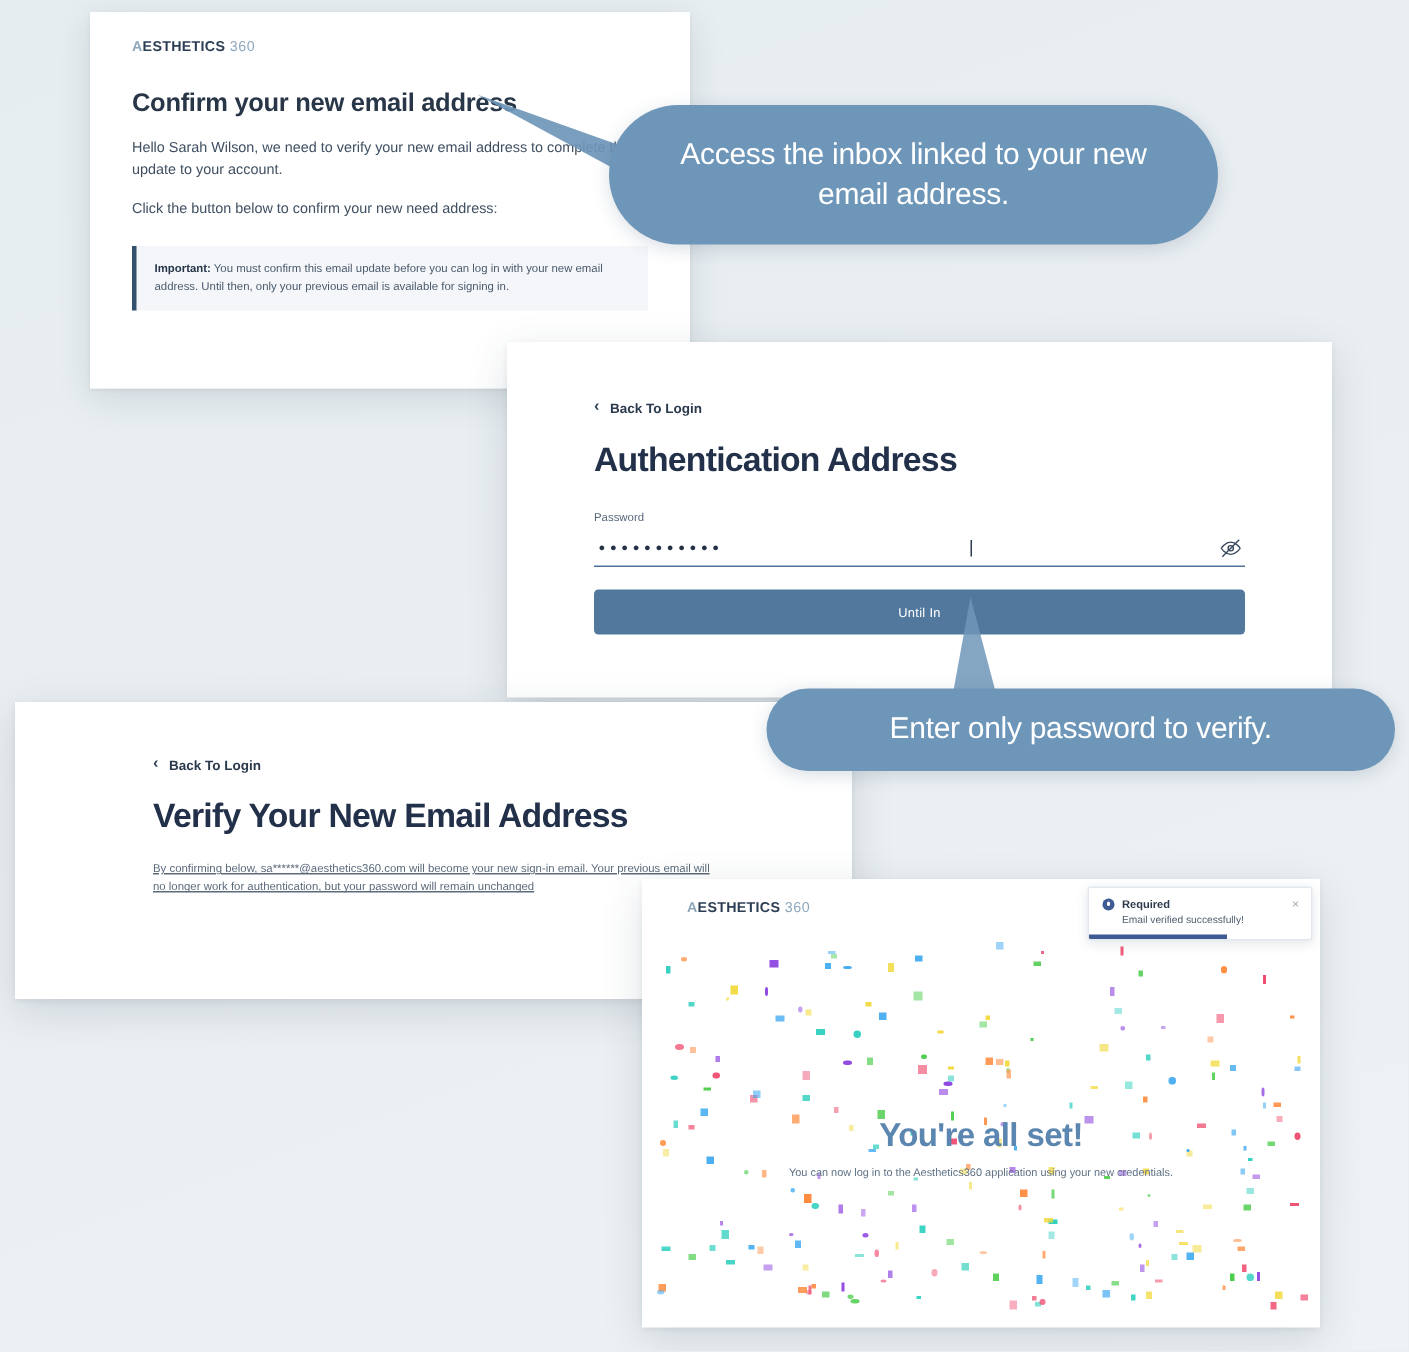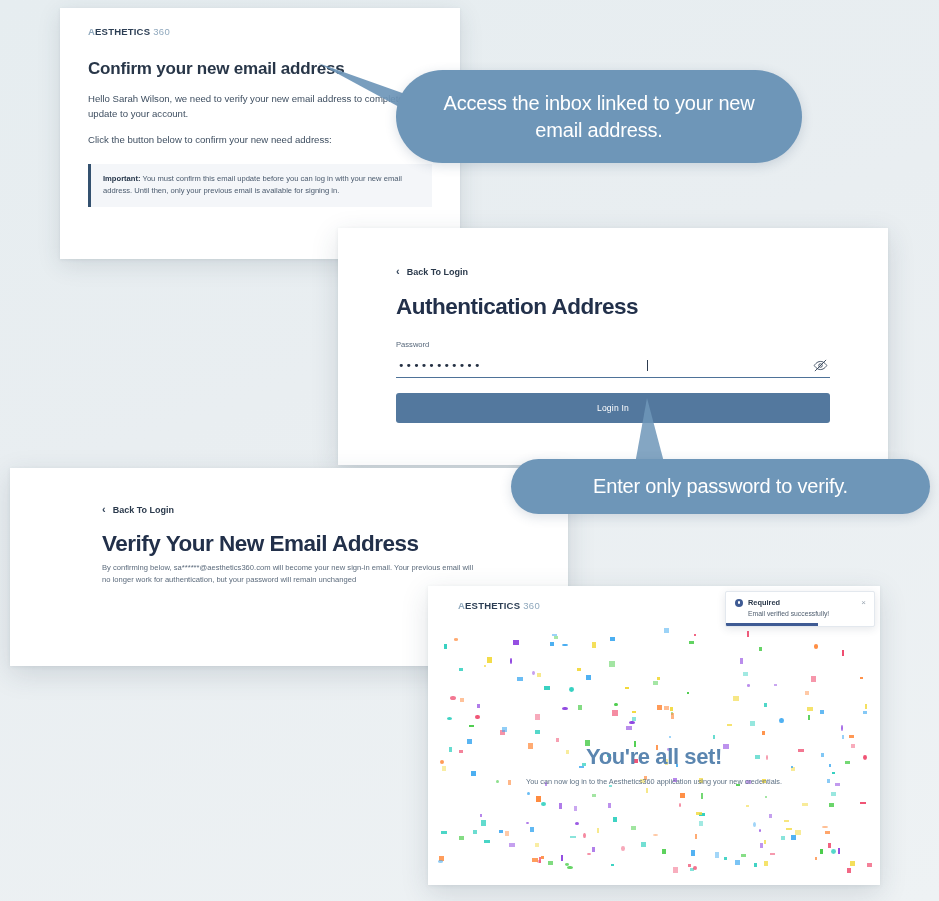--- a/index.html
+++ b/index.html
@@ -92,21 +92,21 @@
   #verify-panel {
     left: 10px; top: 468px; width: 558px; height: 198px;
     box-shadow: 0 8px 26px rgba(40,60,80,0.15), 0 1px 4px rgba(40,60,80,0.08);
     padding: 36px 92px 0 92px; box-sizing: border-box;
   }
   #verify-panel h2 {
     font-size: 22.5px; font-weight: 700; color: #22304a;
     margin: 16px 0 0 0; letter-spacing: -.5px;
   }
   #verify-sub {
-    font-size: 7.6px; color: #5c6b7c; line-height: 1.6; margin: 5px 0 0 0;
+    font-size: 7.6px; color: #5c6b7c; line-height: 1.6; margin: 16px 0 0 0; text-decoration: underline;
   }
   #verify-btn {
     display: block; width: 100%; margin-top: 14px;
     background: #2f4a6e; color: #fff; border: none; border-radius: 3px;
     font-size: 8.3px; padding: 11px 0; cursor: pointer; letter-spacing: .1px;
   }
 
   
   #success-panel {
     left: 428px; top: 586px; width: 452px; height: 299px;
@@ -145,21 +145,21 @@
   #toast-bar { position: absolute; left: 0; bottom: 0; height: 3px; width: 62%;
     background: #3f5b94; }
 
   
   .bubble {
     position: absolute; background: #6e96b8; border-radius: 999px;
     color: #fff; display: flex; align-items: center; justify-content: center;
     text-align: center; box-shadow: 0 3px 12px rgba(50,80,110,0.18);
   }
   .bubble span { font-size: 20px; font-weight: 400; line-height: 1.32; letter-spacing: -.2px; }
-  #bubble-1 { left: 396px; top: 70px; width: 406px; height: 93px; padding: 0 24px; box-sizing: border-box; }
+  #bubble-1 { left: 406px; top: 70px; width: 406px; height: 93px; padding: 0 24px; box-sizing: border-box; }
   #bubble-2 { left: 511px; top: 459px; width: 419px; height: 55px; padding: 0 20px; box-sizing: border-box; }
   .tail { position: absolute; }
   #tail-1 { left: 318px; top: 63px; width: 120px; height: 52px; }
   #tail-2 { left: 629px; top: 398px; width: 40px; height: 70px; }
 </style>
 </head>
 <body>
 
 <div id="stage">
 
@@ -194,21 +194,21 @@
     <div class="pw-row">
       <span class="pw-dots" title="Enter your password">•••••••••••</span>
         <span class="caret"></span>
       <svg class="eye-icon" viewBox="0 0 24 24" fill="none" stroke="#3a4a5e" stroke-width="1.5">
         <path d="M2 12s3.8-6.5 10-6.5S22 12 22 12s-3.8 6.5-10 6.5S2 12 2 12z"></path>
         <circle cx="12" cy="12" r="2.8"></circle>
         <line x1="3" y1="21" x2="21" y2="3"></line>
       </svg>
     </div>
 
-    <button id="signin-btn">Login In</button>
+    <button id="signin-btn">Until In</button>
   </div>
 
   <div class="panel" id="verify-panel">
     <div class="back-link">
       <span class="chev">‹</span>
       <span>Back To Login</span>
     </div>
 
     <h2>Verify Your New Email Address</h2>
     <p id="verify-sub">By confirming below, sa******@aesthetics360.com will become your new sign-in email. Your previous email will no longer work for authentication, but your password will remain unchanged</p>

